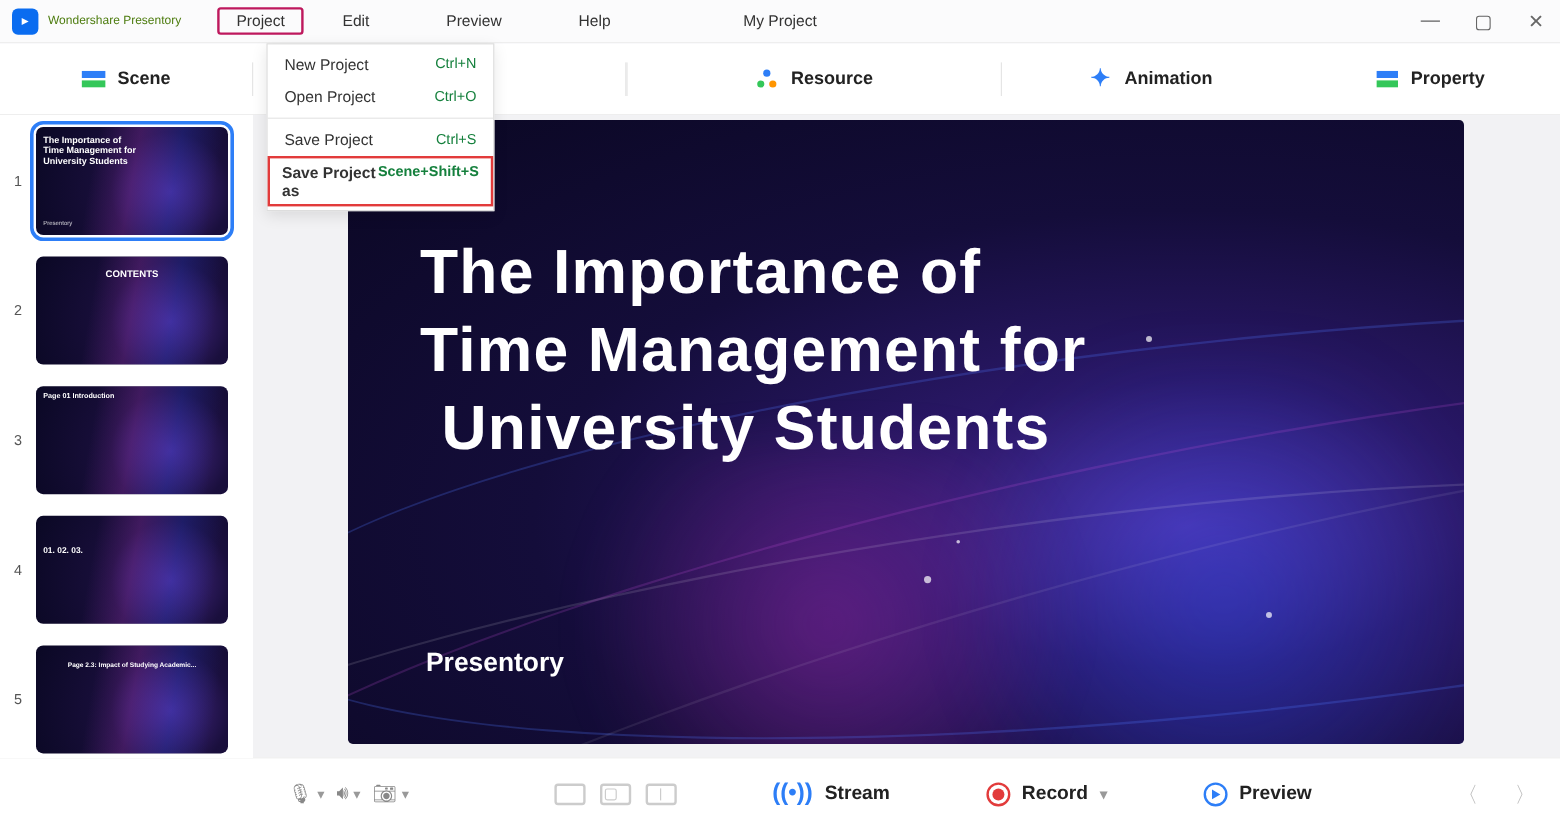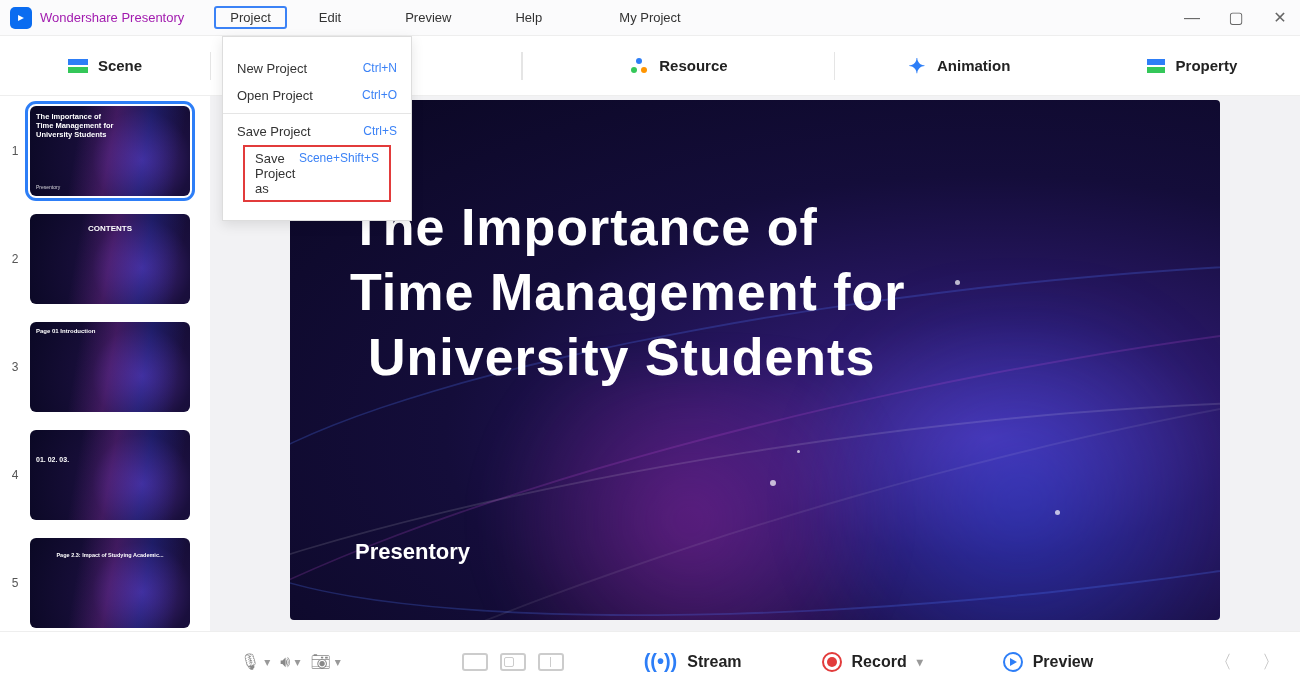--- a/index.html
+++ b/index.html
@@ -2,34 +2,34 @@
 <html><head>
 <meta charset="utf-8">
 <style>
   * { box-sizing: border-box; margin: 0; padding: 0; font-family: "Segoe UI", Arial, sans-serif; }
   body { width: 1300px; height: 691px; background: #f5f5f7; overflow: hidden; position: relative; }
 
   
   .titlebar { height: 36px; background: #fbfbfc; display: flex; align-items: center; padding: 0 10px; border-bottom: 1px solid #eee; position: relative; }
   .logo { width: 22px; height: 22px; background: #0a6cf0; border-radius: 5px; display: flex; align-items: center; justify-content: center; margin-right: 8px; }
   .logo svg { width: 14px; height: 14px; }
-  .app-title { font-size: 13px; color: #a21caf; font-weight: 500; }
+  .app-title { font-size: 10px; color: #4d7c0f; font-weight: 500; }
   .menubar { display: flex; margin-left: 30px; gap: 0; }
   .menu-item { font-size: 13px; color: #333; padding: 4px 32px; cursor: pointer; border-radius: 3px; }
-  .menu-item.hiproject { border: 2px solid #3b82f6; padding: 2px 14px; }
+  .menu-item.hiproject { border: 2px solid #be185d; padding: 2px 14px; }
   .project-title { position: absolute; left: 50%; transform: translateX(-50%); font-size: 13px; color: #333; }
   .win-controls { margin-left: auto; display: flex; gap: 24px; }
   .win-btn { width: 20px; height: 20px; display: flex; align-items: center; justify-content: center; cursor: pointer; color: #666; }
 
   
-  .dropdown { position: absolute; top: 36px; left: 222px; width: 190px; background: #fff; border: 1px solid #ddd; box-shadow: 0 4px 12px rgba(0,0,0,0.1); z-index: 100; padding: 18px 0; }
+  .dropdown { position: absolute; top: 36px; left: 222px; width: 190px; background: #fff; border: 1px solid #ddd; box-shadow: 0 4px 12px rgba(0,0,0,0.1); z-index: 100; padding: 3px 0; }
   .dd-item { display: flex; justify-content: space-between; padding: 6px 14px; font-size: 13px; color: #333; cursor: pointer; }
   .dd-sep { height: 1px; background: #e5e5e5; margin: 4px 0; }
-  .dd-shortcut { color: #3b82f6; font-size: 12px; }
-  .dd-item.highlight { border: 2px solid #e23b3b; margin: 0 20px; padding: 4px 10px; }
+  .dd-shortcut { color: #15803d; font-size: 12px; }
+  .dd-item.highlight { border: 2px solid #e23b3b; margin: 0 0; padding: 4px 10px; font-weight: bold; }
 
   
   .toolbar { height: 60px; background: #fff; display: flex; align-items: center; border-bottom: 1px solid #eee; }
   .tool-section { flex: 1; display: flex; align-items: center; justify-content: center; gap: 10px; font-size: 15px; font-weight: 600; color: #222; cursor: pointer; }
   .tool-section .ico { width: 20px; height: 20px; display: flex; align-items: center; justify-content: center; }
   .tool-sep { width: 1px; height: 28px; background: #e5e5e5; }
   .scene-col { width: 210px; flex: none; }
 
   
   .main { display: flex; height: 535px; }

